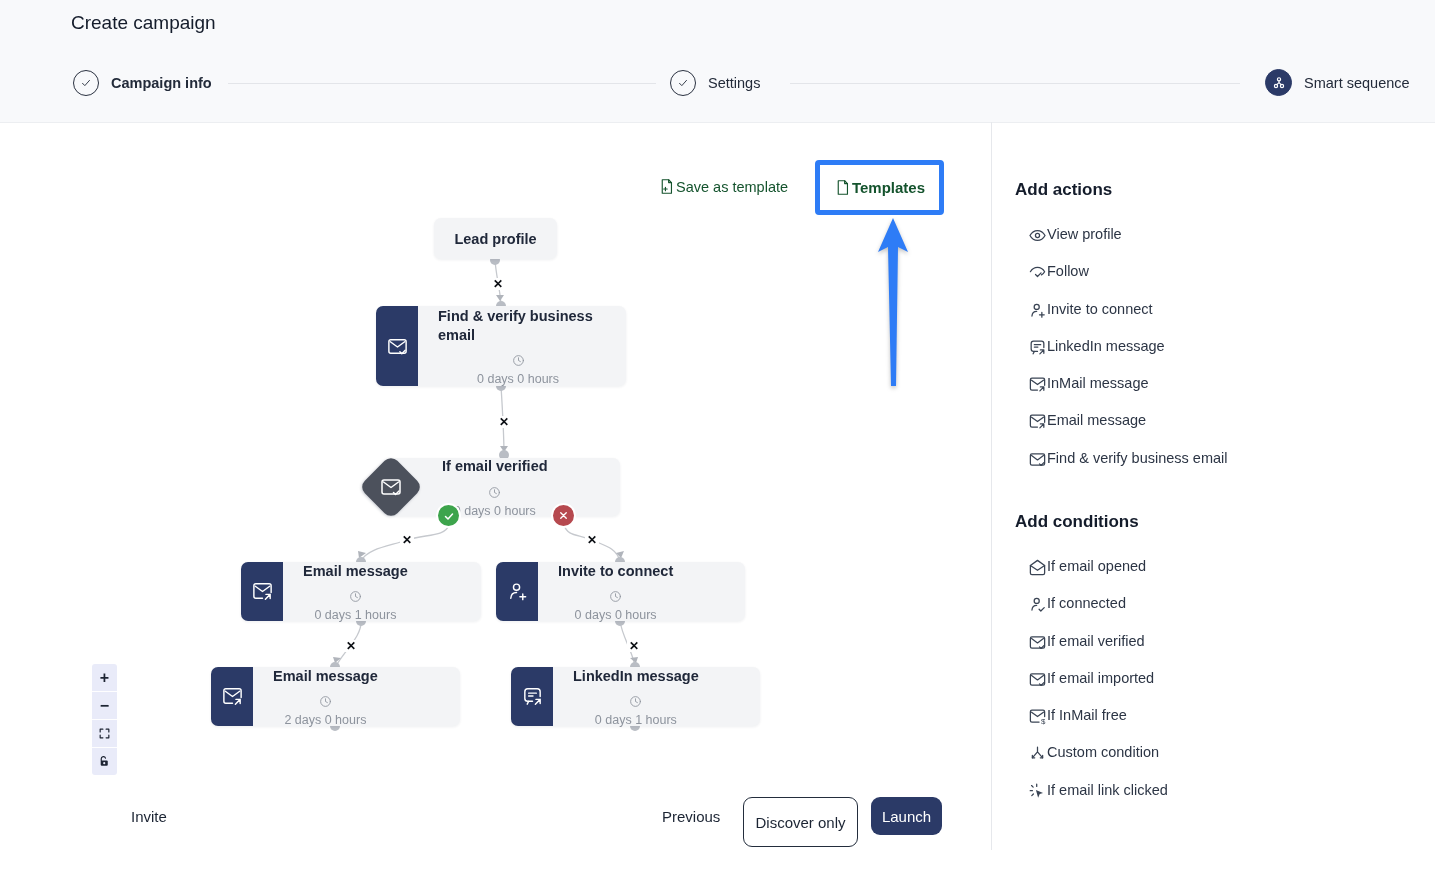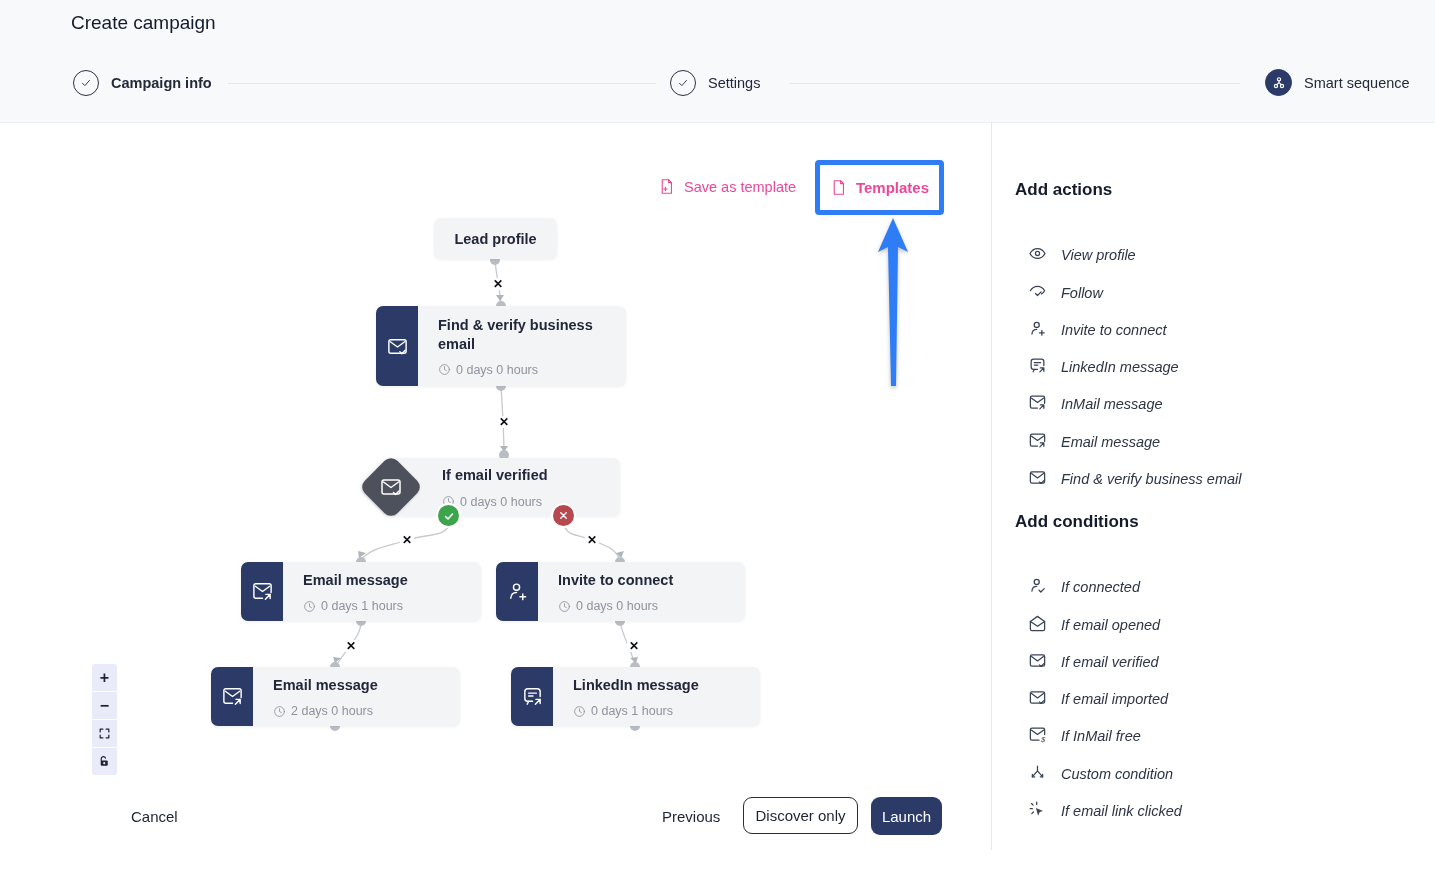--- a/index.html
+++ b/index.html
@@ -13,52 +13,52 @@
   .step{display:flex;align-items:center;gap:12px;}
   .step-circle{width:26px;height:26px;border-radius:50%;border:1.6px solid #2a3140;display:flex;align-items:center;justify-content:center;box-sizing:border-box;background:transparent;color:#2a3140;}
   .step-circle.filled{background:#2b3a67;border-color:#2b3a67;color:#fff;}
   .step-label{font-size:14.5px;color:#232b3a;}
   .step-line{height:1px;background:#e3e5e9;}
 
   
   .ic{fill:none;stroke:currentColor;stroke-width:1.6;stroke-linecap:round;stroke-linejoin:round;display:block;}
 
   
-  .tool-btn{display:flex;align-items:center;gap:9px;font-size:14.5px;font-weight:500;color:#ec4899;cursor:pointer;}
+  .tool-btn{display:flex;align-items:center;gap:1px;font-size:14.5px;font-weight:500;color:#14532d;cursor:pointer;}
   .templates-box{left:815px;top:160px;width:129px;height:55px;border:5px solid #2e7cf6;border-radius:4px;background:#fff;box-sizing:border-box;display:flex;align-items:center;justify-content:center;}
   .blue-arrow{left:870px;top:214px;filter:drop-shadow(0 2px 2px rgba(0,0,0,.25));}
 
   
   .node{background:#f3f4f6;border-radius:7px;box-shadow:0 1px 3px rgba(20,30,60,.07);display:flex;}
   .node-icon{width:42px;background:#2b3a67;border-radius:7px 0 0 7px;color:#fff;display:flex;align-items:center;justify-content:center;flex:0 0 42px;}
   .node-body{padding:9px 14px 8px 20px;display:flex;flex-direction:column;justify-content:center;}
   .node-title{font-size:14.5px;font-weight:700;color:#20283a;line-height:1.25;}
-  .delay{display:flex;align-items:center;gap:5px;color:#8d939d;font-size:12.5px;margin-top:10px;}
+  .delay{display:flex;align-items:center;gap:5px;color:#8d939d;font-size:12.5px;margin-top:10px;flex-direction:column;}
   .lead{align-items:center;justify-content:center;font-size:14.5px;font-weight:700;color:#20283a;}
   .diamond{width:46px;height:46px;background:#4c515c;border-radius:9px;transform:rotate(45deg);display:flex;align-items:center;justify-content:center;box-shadow:0 1px 3px rgba(20,30,60,.25);}
   .diamond > svg{transform:rotate(-45deg);}
   .badge{width:21px;height:21px;border-radius:50%;border:2.5px solid #fff;box-sizing:content-box;display:flex;align-items:center;justify-content:center;color:#fff;}
   .xmark{font-size:12px;font-weight:700;color:#0b0e13;background:#fff;padding:0 2px;line-height:1;transform:translate(-50%,-50%);}
 
   
   .vdivider{left:991px;top:122px;width:1px;height:728px;background:#e6e8ec;}
   .side-heading{font-size:17px;font-weight:700;color:#141c2b;}
   .side-list{display:flex;flex-direction:column;}
-  .side-item{height:37.3px;display:flex;align-items:flex-end;gap:14px;cursor:pointer;color:#2c3545;font-style:italic;}
+  .side-item{height:37.3px;display:flex;align-items:flex-start;cursor:pointer;color:#2c3545;}
   .side-item .lbl{font-size:14.5px;color:#2c3545;}
   .side-item .icw{width:20px;display:flex;justify-content:center;color:#3a4454;}
 
   
   .zoomctl{left:92px;top:664px;width:25px;background:#e9ebf9;border-radius:3px;display:flex;flex-direction:column;}
   .zoomctl .zbtn{height:27px;display:flex;align-items:center;justify-content:center;font-size:16px;font-weight:600;color:#1d2433;border-bottom:1px solid rgba(255,255,255,.95);cursor:pointer;}
   .zoomctl .zbtn:last-child{border-bottom:none;}
 
   
   .link-btn{font-size:15px;color:#1b2433;cursor:pointer;}
-  .btn-outline{left:743px;top:797px;width:115px;height:37px;border:1px solid #232d3c;border-radius:9px;background:#fff;display:flex;align-items:center;justify-content:center;font-size:15px;color:#1b2433;cursor:pointer;box-sizing:border-box;}
+  .btn-outline{left:743px;top:797px;width:115px;height:50px;border:1px solid #232d3c;border-radius:9px;background:#fff;display:flex;align-items:center;justify-content:center;font-size:15px;color:#1b2433;cursor:pointer;box-sizing:border-box;}
   .btn-primary{left:871px;top:797px;width:71px;height:38px;border-radius:9px;background:#2b3a67;color:#fff;display:flex;align-items:center;justify-content:center;font-size:15px;cursor:pointer;}
 </style>
 </head>
 <body>
 
 <div class="app">
 
   <div class="abs header"></div>
   <div class="abs page-title">Create campaign</div>
 
@@ -392,39 +392,39 @@
       <span class="lbl">Find &amp; verify business email</span>
     </div>
   </div>
 
   <div class="abs side-heading" style="left:1015px;top:512px;">Add conditions</div>
 
   <div class="abs side-list" style="left:1027px;top:558px;">
     <div class="side-item">
       <span class="icw">
         <svg class="ic" width="19" height="19" viewBox="0 0 24 24">
+            <path d="M3 9.5L12 3l9 6.5V19a2 2 0 01-2 2H5a2 2 0 01-2-2z"></path>
+            <path d="M3 9.5l9 6 9-6"></path>
+          </svg>
+      </span>
+      <span class="lbl">If email opened</span>
+    </div>
+    <div class="side-item">
+      <span class="icw">
+        <svg class="ic" width="19" height="19" viewBox="0 0 24 24">
             <circle cx="11" cy="7.5" r="3.2"></circle>
             <path d="M5 19c.3-4 2.7-6 6-6"></path>
             <path d="M14 18l2.2 2.2 4.3-4.2"></path>
           </svg>
       </span>
       <span class="lbl">If connected</span>
     </div>
     <div class="side-item">
       <span class="icw">
         <svg class="ic" width="19" height="19" viewBox="0 0 24 24">
-            <path d="M3 9.5L12 3l9 6.5V19a2 2 0 01-2 2H5a2 2 0 01-2-2z"></path>
-            <path d="M3 9.5l9 6 9-6"></path>
-          </svg>
-      </span>
-      <span class="lbl">If email opened</span>
-    </div>
-    <div class="side-item">
-      <span class="icw">
-        <svg class="ic" width="19" height="19" viewBox="0 0 24 24">
             <rect x="3" y="5" width="18" height="14" rx="2"></rect>
             <path d="M4.5 7l7.5 5.5L19.5 7"></path>
             <path d="M14.5 17.5l2 2 3.5-3.5"></path>
           </svg>
       </span>
       <span class="lbl">If email verified</span>
     </div>
     <div class="side-item">
       <span class="icw">
         <svg class="ic" width="19" height="19" viewBox="0 0 24 24">
@@ -458,18 +458,18 @@
       <span class="icw">
         <svg class="ic" width="19" height="19" viewBox="0 0 24 24">
             <path d="M10 10l9 3.8-4.2 1.5L12.8 20z" fill="currentColor" stroke="none"></path>
             <path d="M4.5 4.5l2 2M11 2.8v2.8M2.8 11h2.8M4.8 17.2l2-2"></path>
           </svg>
       </span>
       <span class="lbl">If email link clicked</span>
     </div>
   </div>
 
-  <div class="abs link-btn" style="left:131px;top:808px;">Cancel</div>
+  <div class="abs link-btn" style="left:131px;top:808px;">Invite</div>
   <div class="abs link-btn" style="left:662px;top:808px;">Previous</div>
   <div class="abs btn-outline">Discover only</div>
   <div class="abs btn-primary">Launch</div>
 
 </div>
 
 </body></html>

